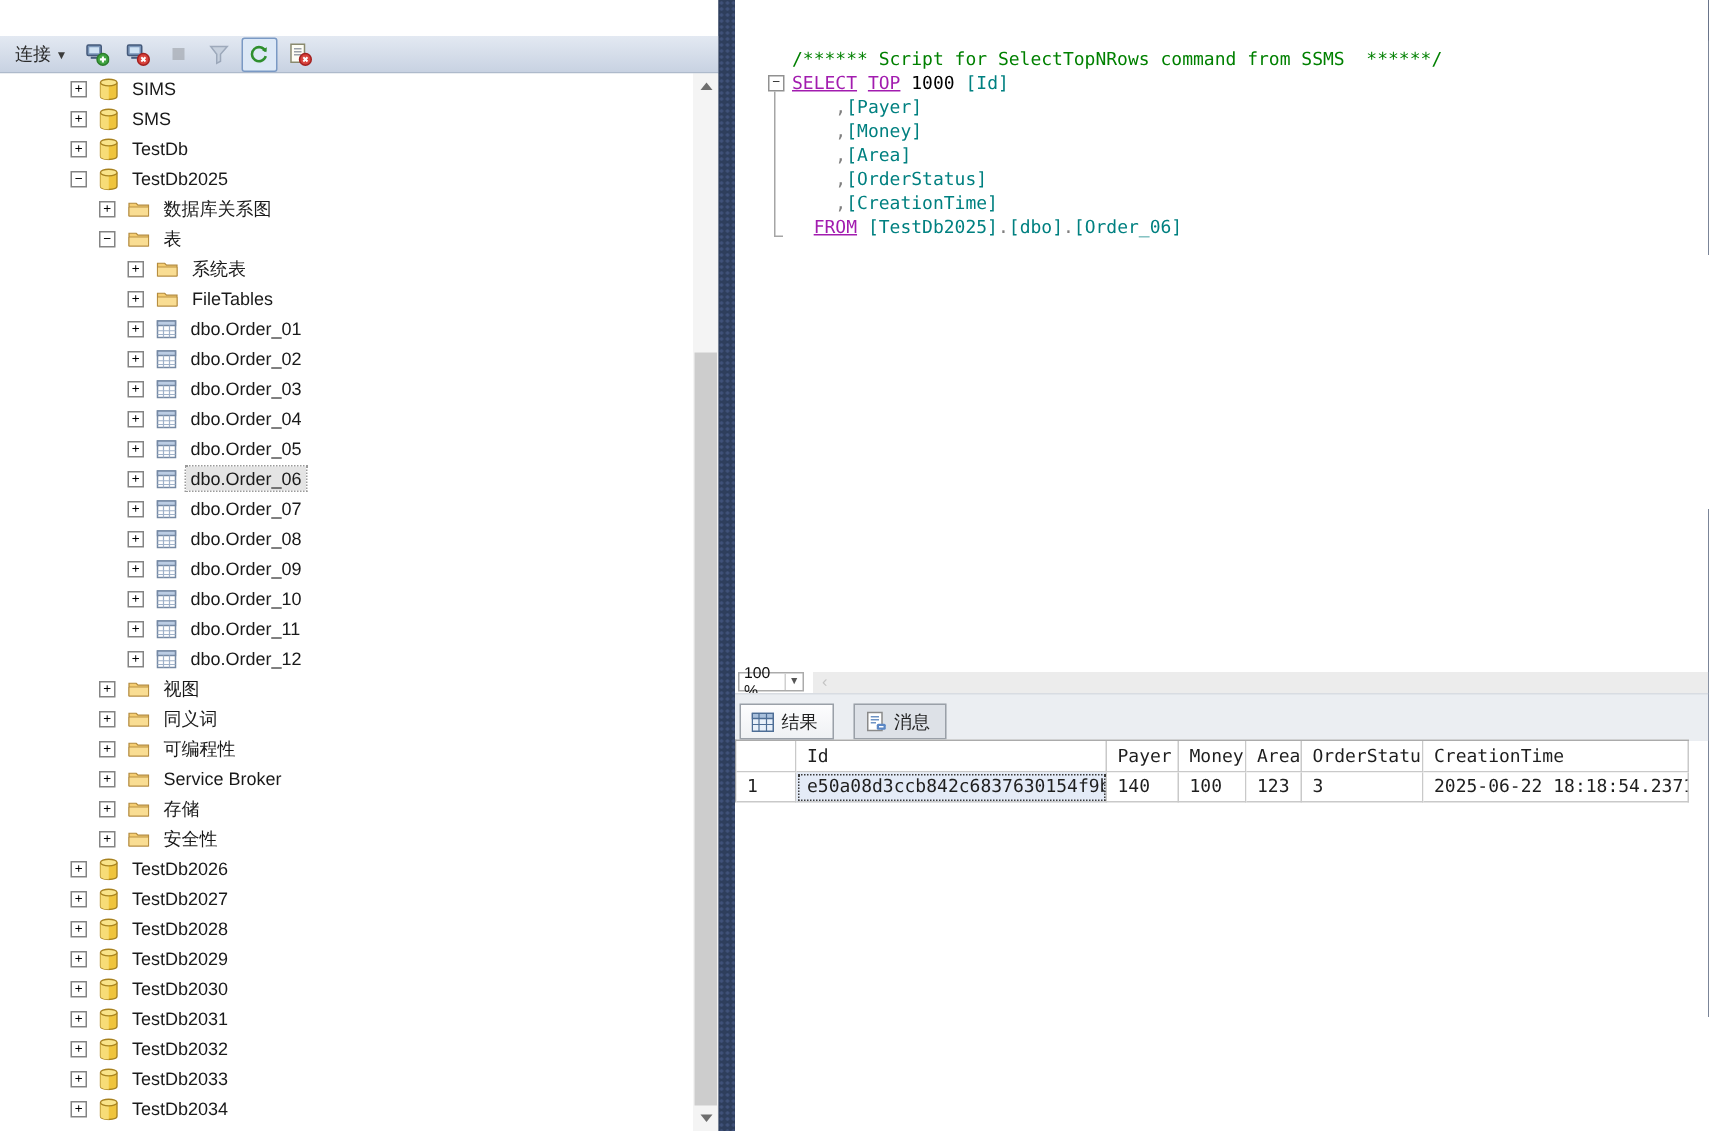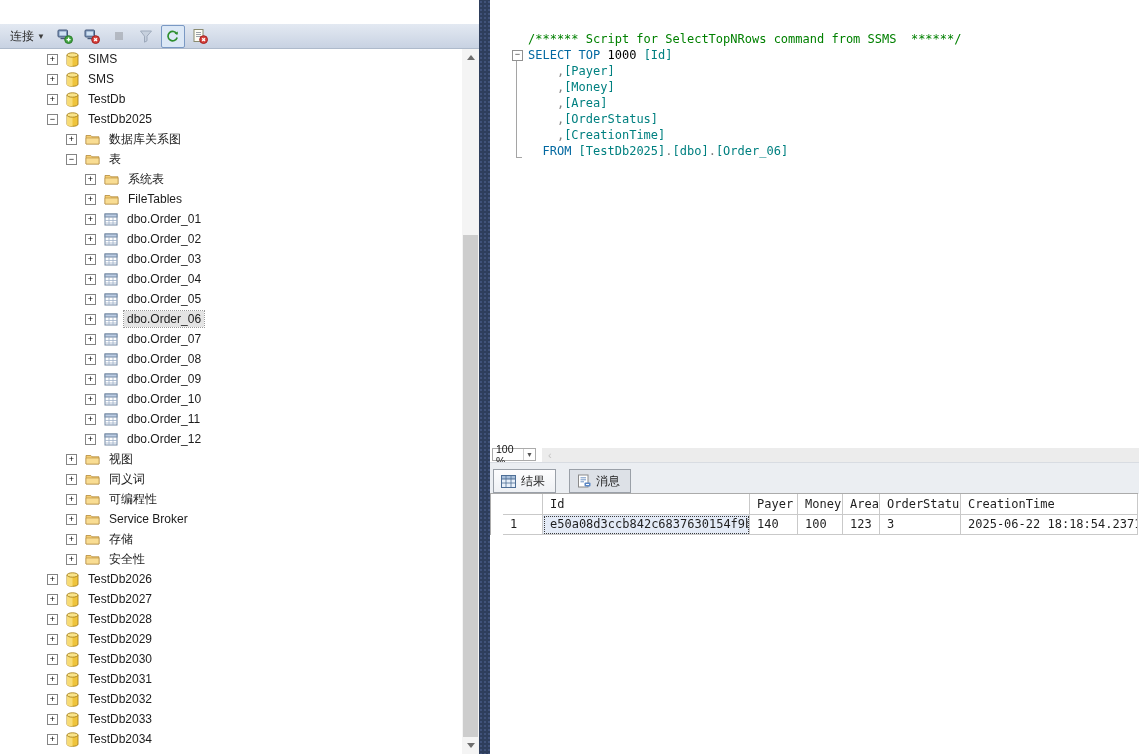--- a/index.html
+++ b/index.html
@@ -48,21 +48,21 @@
     background-color:#2E3E5C;border-bottom:2px solid #BAC5D7;box-sizing:content-box;}
   .tabstrip .dots{position:absolute;inset:0;background-image:radial-gradient(#41547C 1px,transparent 1.2px);background-size:4px 4px;}
   .doc-tab{position:absolute;left:0;top:2px;height:23px;padding:0 8px 0 10px;
     background:linear-gradient(#D2D9E5,#AFBACC);border-radius:3px 3px 0 0;
     display:flex;align-items:center;gap:10px;color:#15202F;z-index:2;}
   .doc-tab .close{color:#30405C;font-size:12px;}
   .editor{position:absolute;left:0;top:27px;width:100%;height:421px;background:#fff;
     font-family:"DejaVu Sans Mono","Liberation Mono",monospace;font-size:12px;line-height:16px;}
   .code{position:absolute;left:38px;top:4px;white-space:pre;}
   .codeline{height:16px;}
-  .tk-kw{color:#0369a1;} .tk-id{color:#008080;} .tk-comment{color:#008000;}
+  .tk-kw{color:#a21caf;text-decoration:underline;} .tk-id{color:#008080;} .tk-comment{color:#008000;}
   .tk-op{color:#7F7F7F;} .tk-pl{color:#000;}
   .fold-box{position:absolute;left:22px;top:23px;width:9px;height:9px;border:1px solid #919191;
     background:#fff;font:9px/7px "Liberation Sans",sans-serif;color:#333;text-align:center;}
   .fold-line{position:absolute;left:26px;top:34px;width:5px;height:96px;
     border-left:1px solid #A5A5A5;border-bottom:1px solid #A5A5A5;}
   
   .ebar{position:absolute;left:0;top:448px;width:100%;height:14px;background:#fff;}
   .zoomctl{position:absolute;left:2px;top:0;height:13px;width:44px;border:1px solid #ABABAB;
     background:#fff;display:flex;align-items:center;box-sizing:border-box;}
   .zoomctl .zv{flex:1;padding-left:3px;font-size:10.5px;color:#111;}
@@ -71,21 +71,21 @@
   .htrack .lchev{position:absolute;left:6px;top:0;line-height:14px;color:#C3C3C3;font-size:11px;}
   
   .results{position:absolute;left:0;top:462px;width:100%;height:292px;background:#fff;}
   .rtabbar{position:absolute;left:0;top:0;width:100%;height:31px;background:#EBEEF2;border-top:1px solid #D8DCE2;}
   .rtab{position:absolute;top:6px;height:24px;display:flex;align-items:center;gap:5px;
     padding:0 10px 0 7px;border:1px solid #9AA0A8;box-sizing:border-box;}
   .rtab.active{background:linear-gradient(#FDFDFE,#EFF1F4);z-index:2;}
   .rtab.inactive{background:#DDE1E7;}
   .grid{position:absolute;left:0;top:31px;font-family:"DejaVu Sans Mono","Liberation Mono",monospace;font-size:12px;
     border-top:1px solid #ABABAB;border-left:1px solid #ABABAB;background:#fff;}
-  .grow{display:flex;margin-left:12px;}
+  .grow{display:flex;}
   .gcell{border-right:1px solid #C9C9C9;border-bottom:1px solid #C9C9C9;box-sizing:border-box;
     padding-left:7px;white-space:nowrap;overflow:hidden;background:#fff;}
   .ghead .gcell{height:21px;line-height:20px;}
   .gbody .gcell{height:20px;line-height:19px;}
   .gcell.sel{background:#E4EBF7;outline:1px dotted #3a3a3a;outline-offset:-2px;}
 </style>
 </head>
 <body>
 
 <div id="app">

